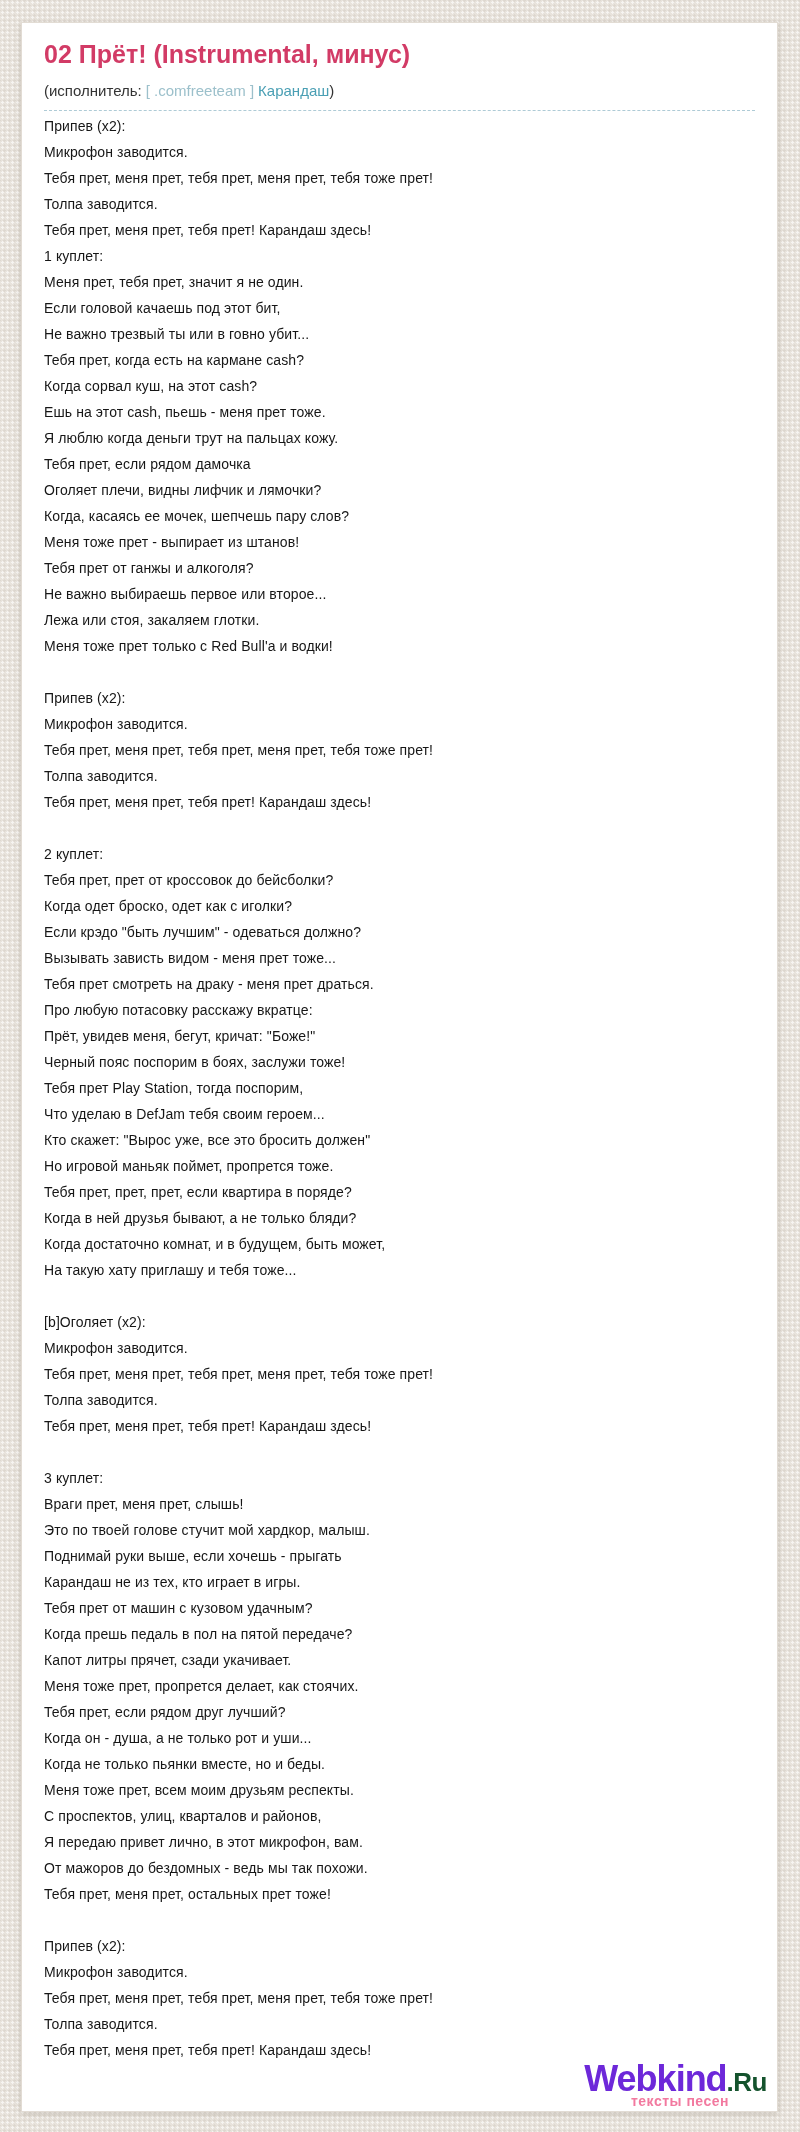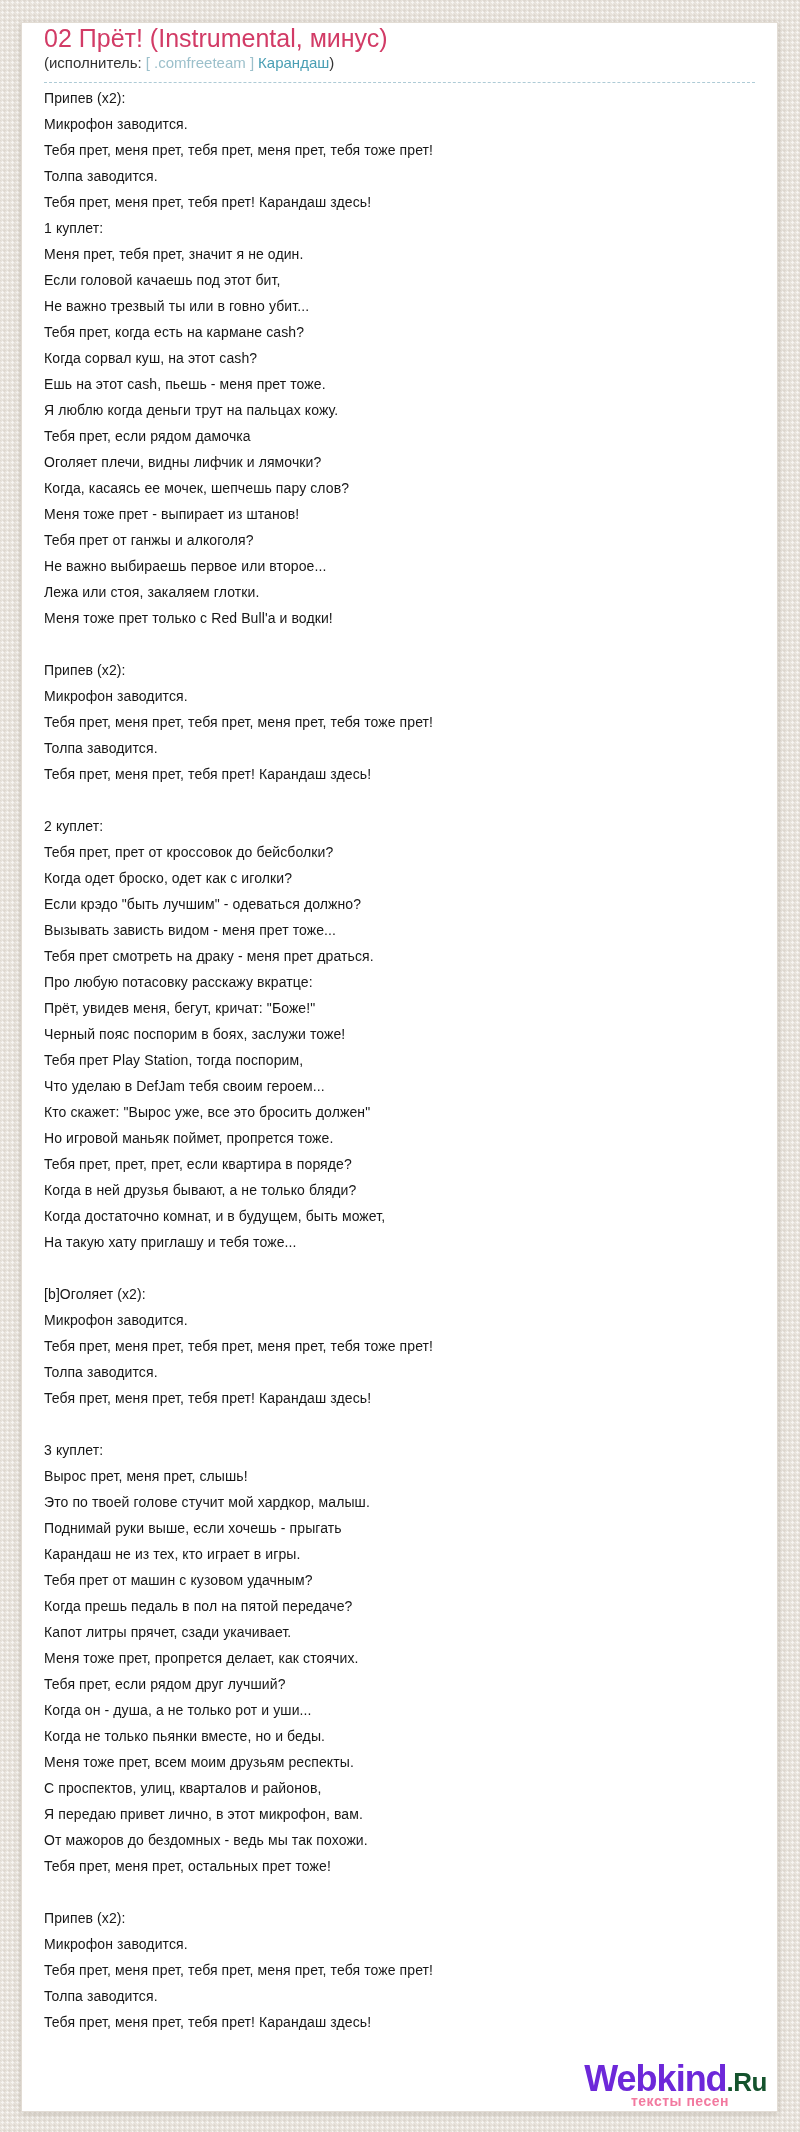--- a/index.html
+++ b/index.html
@@ -19,28 +19,29 @@
   .card {
     position:absolute;
     left:21px; top:22px;
     width:757px; height:2090px;
     background:#ffffff;
     border:1px solid #e2dcd4;
     box-shadow:0 2px 6px rgba(140,128,112,.35);
     padding:0 22px;
   }
   .song-title {
+    padding-top:16px;
     font-size:25px;
     line-height:30px;
-    font-weight:normal;
+    font-weight:bold;
     color:#d23b66;
     letter-spacing:0;
   }
   .artist-line {
-    margin-top:0;
+    margin-top:12px;
     padding-bottom:10px;
     font-size:15px;
     line-height:19px;
     color:#333333;
     border-bottom:1px dashed #aecbd6;
   }
   .artist-line .team-link { color:#9cc0cb; margin:0 4px; text-decoration:none; cursor:pointer; }
   .artist-line .artist-link { color:#4a9fb4; text-decoration:none; cursor:pointer; }
   .lyrics {
     margin-top:2px;
@@ -137,21 +138,21 @@
       <div class="lyric-line">Когда достаточно комнат, и в будущем, быть может,</div>
       <div class="lyric-line">На такую хату приглашу и тебя тоже...</div>
       <div class="lyric-line">&nbsp;</div>
       <div class="lyric-line">[b]Оголяет (x2):</div>
       <div class="lyric-line">Микрофон заводится.</div>
       <div class="lyric-line">Тебя прет, меня прет, тебя прет, меня прет, тебя тоже прет!</div>
       <div class="lyric-line">Толпа заводится.</div>
       <div class="lyric-line">Тебя прет, меня прет, тебя прет! Карандаш здесь!</div>
       <div class="lyric-line">&nbsp;</div>
       <div class="lyric-line">3 куплет:</div>
-      <div class="lyric-line">Вырос прет, меня прет, слышь!</div>
+      <div class="lyric-line">Враги прет, меня прет, слышь!</div>
       <div class="lyric-line">Это по твоей голове стучит мой хардкор, малыш.</div>
       <div class="lyric-line">Поднимай руки выше, если хочешь - прыгать</div>
       <div class="lyric-line">Карандаш не из тех, кто играет в игры.</div>
       <div class="lyric-line">Тебя прет от машин с кузовом удачным?</div>
       <div class="lyric-line">Когда прешь педаль в пол на пятой передаче?</div>
       <div class="lyric-line">Капот литры прячет, сзади укачивает.</div>
       <div class="lyric-line">Меня тоже прет, пропрется делает, как стоячих.</div>
       <div class="lyric-line">Тебя прет, если рядом друг лучший?</div>
       <div class="lyric-line">Когда он - душа, а не только рот и уши...</div>
       <div class="lyric-line">Когда не только пьянки вместе, но и беды.</div>

